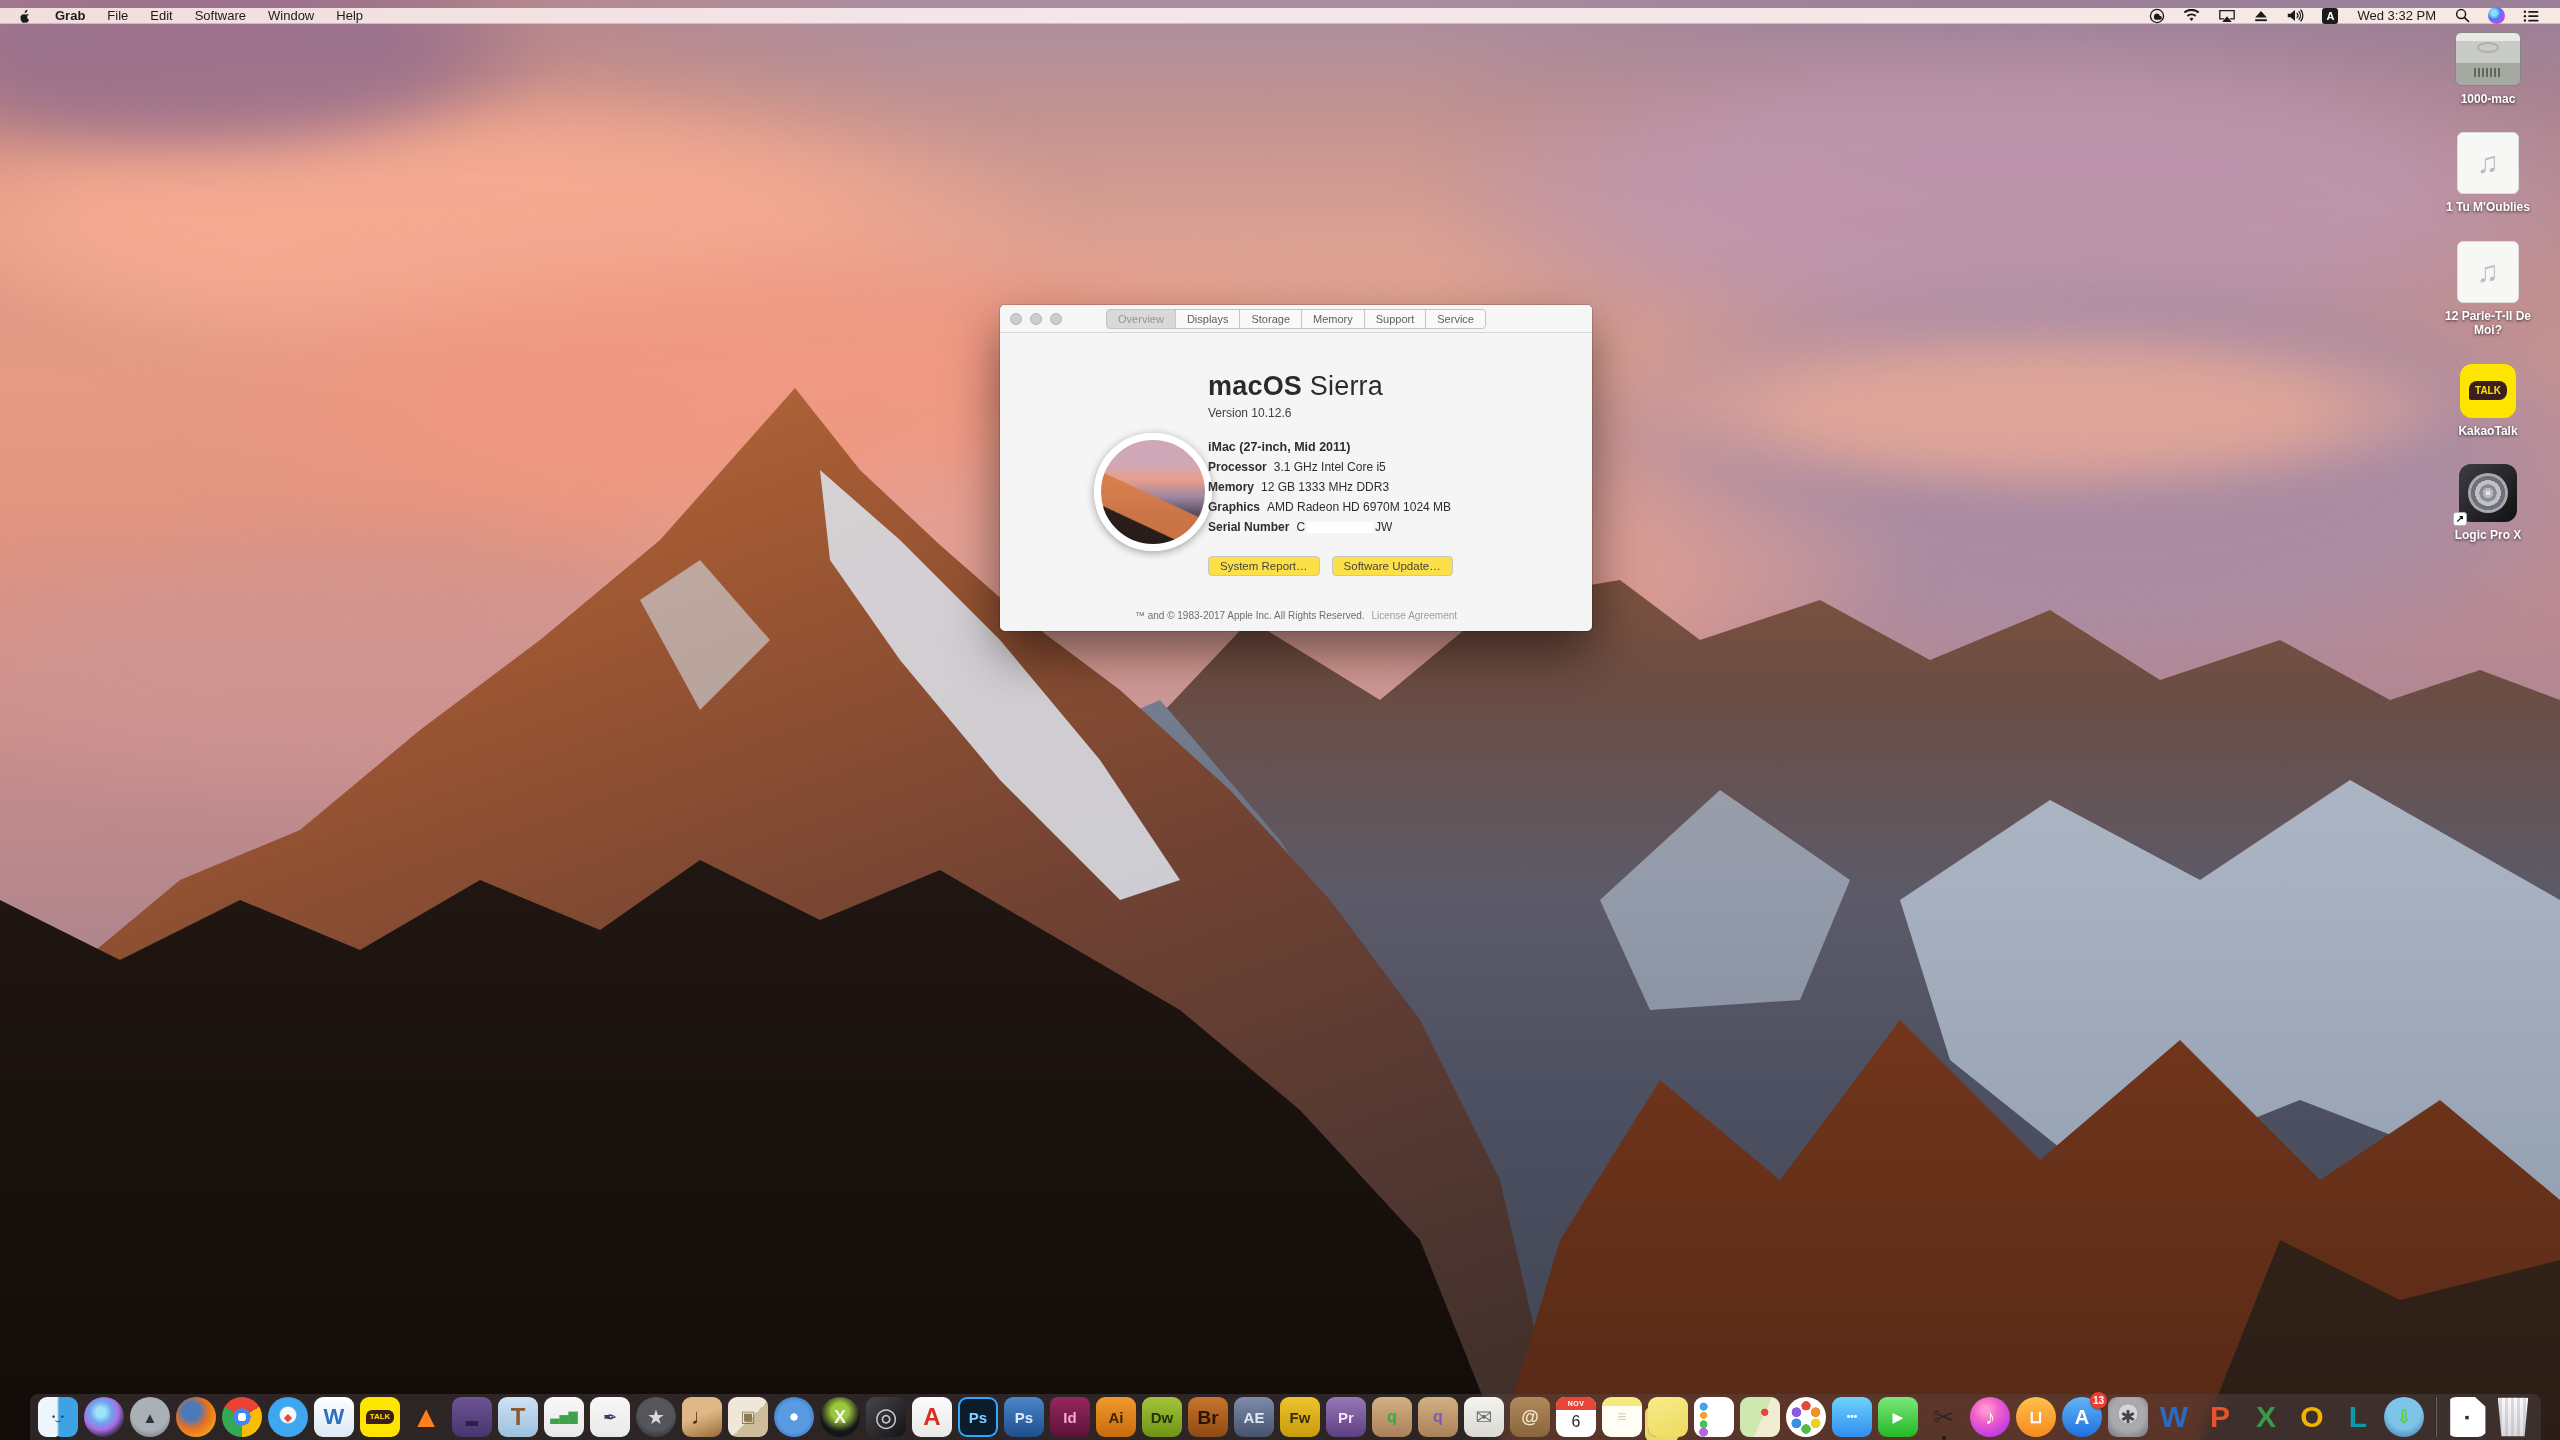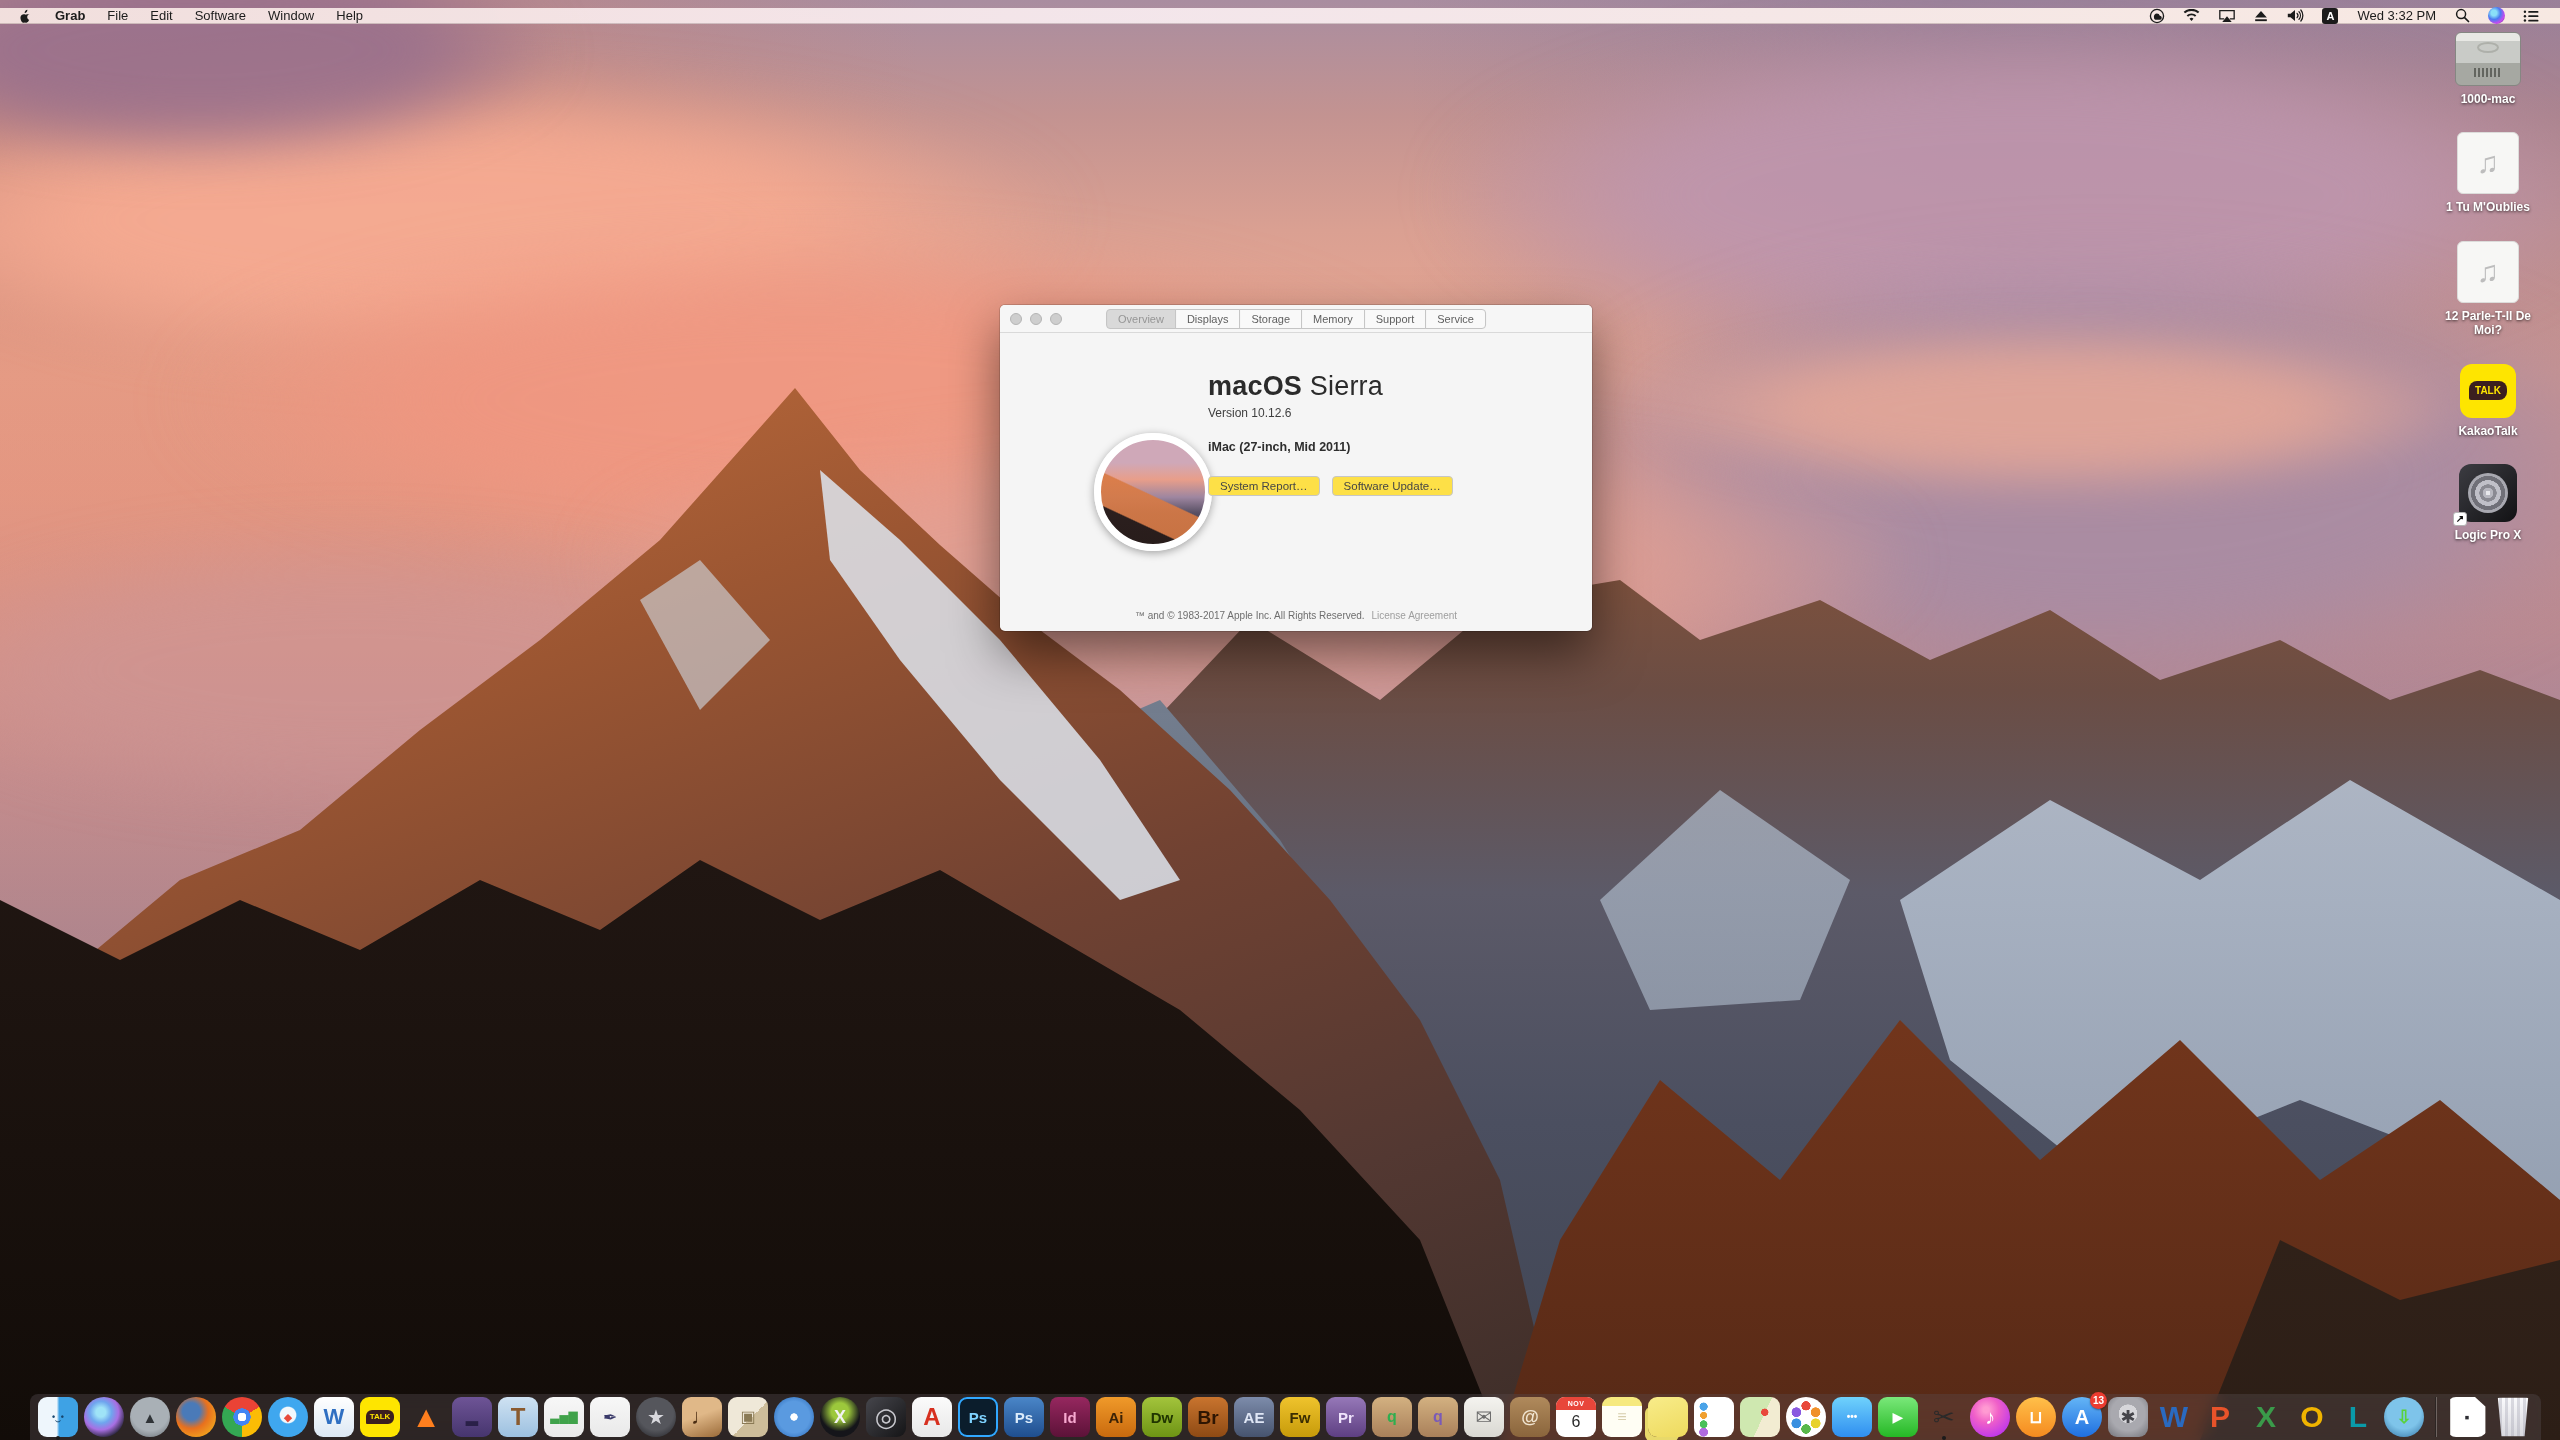--- a/index.html
+++ b/index.html
@@ -268,20 +268,26 @@
           <span class="tab">Support</span>
           <span class="tab">Service</span>
         </div>
     </div>
     <div class="aw-body">
       <div class="sierra-circle"></div>
       <div class="aw-text">
         <div class="aw-title"><b>macOS</b> <span>Sierra</span></div>
         <div class="aw-version">Version 10.12.6</div>
         <div class="aw-model">iMac (27-inch, Mid 2011)</div>
+        <div id="aw-specs">
+            <div class="spec"><b>Processor</b><span>3.1 GHz Intel Core i5</span></div>
+            <div class="spec"><b>Memory</b><span>12 GB 1333 MHz DDR3</span></div>
+            <div class="spec"><b>Graphics</b><span>AMD Radeon HD 6970M 1024 MB</span></div>
+            <div class="spec"><b>Serial Number</b>C<span class="redact"></span>JW</div>
+          </div>
         <div class="aw-btns" id="aw-btns">
             <button class="awbtn">System Report…</button>
             <button class="awbtn">Software Update…</button>
           </div>
       </div>
       <div class="aw-footer">
         <span>™ and © 1983-2017 Apple Inc. All Rights Reserved.</span>
         <span class="lic">License Agreement</span>
       </div>
     </div>

